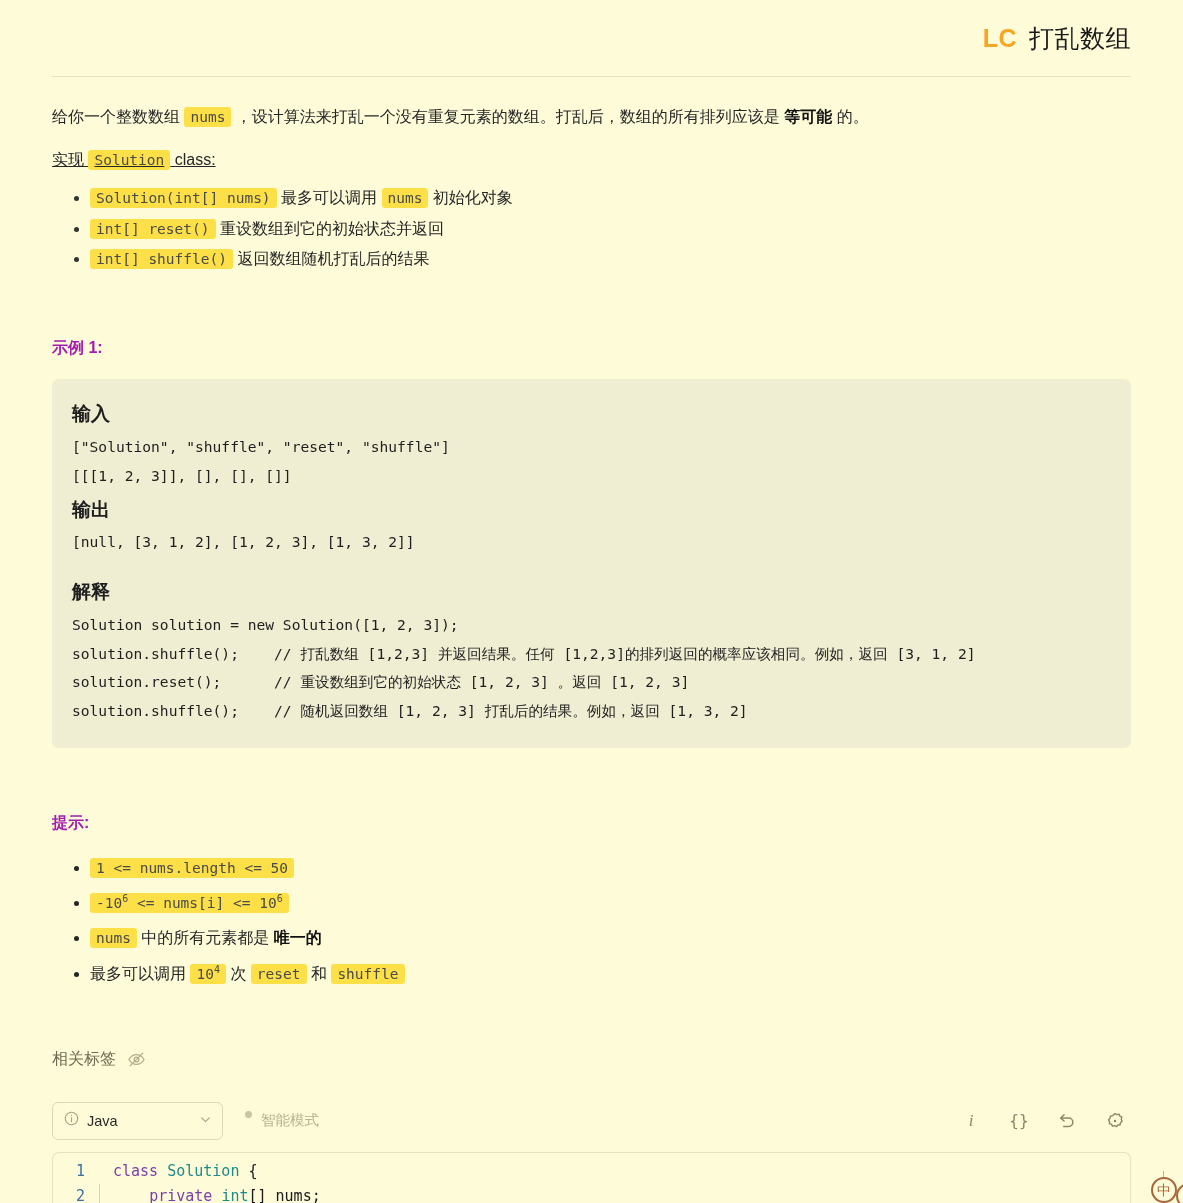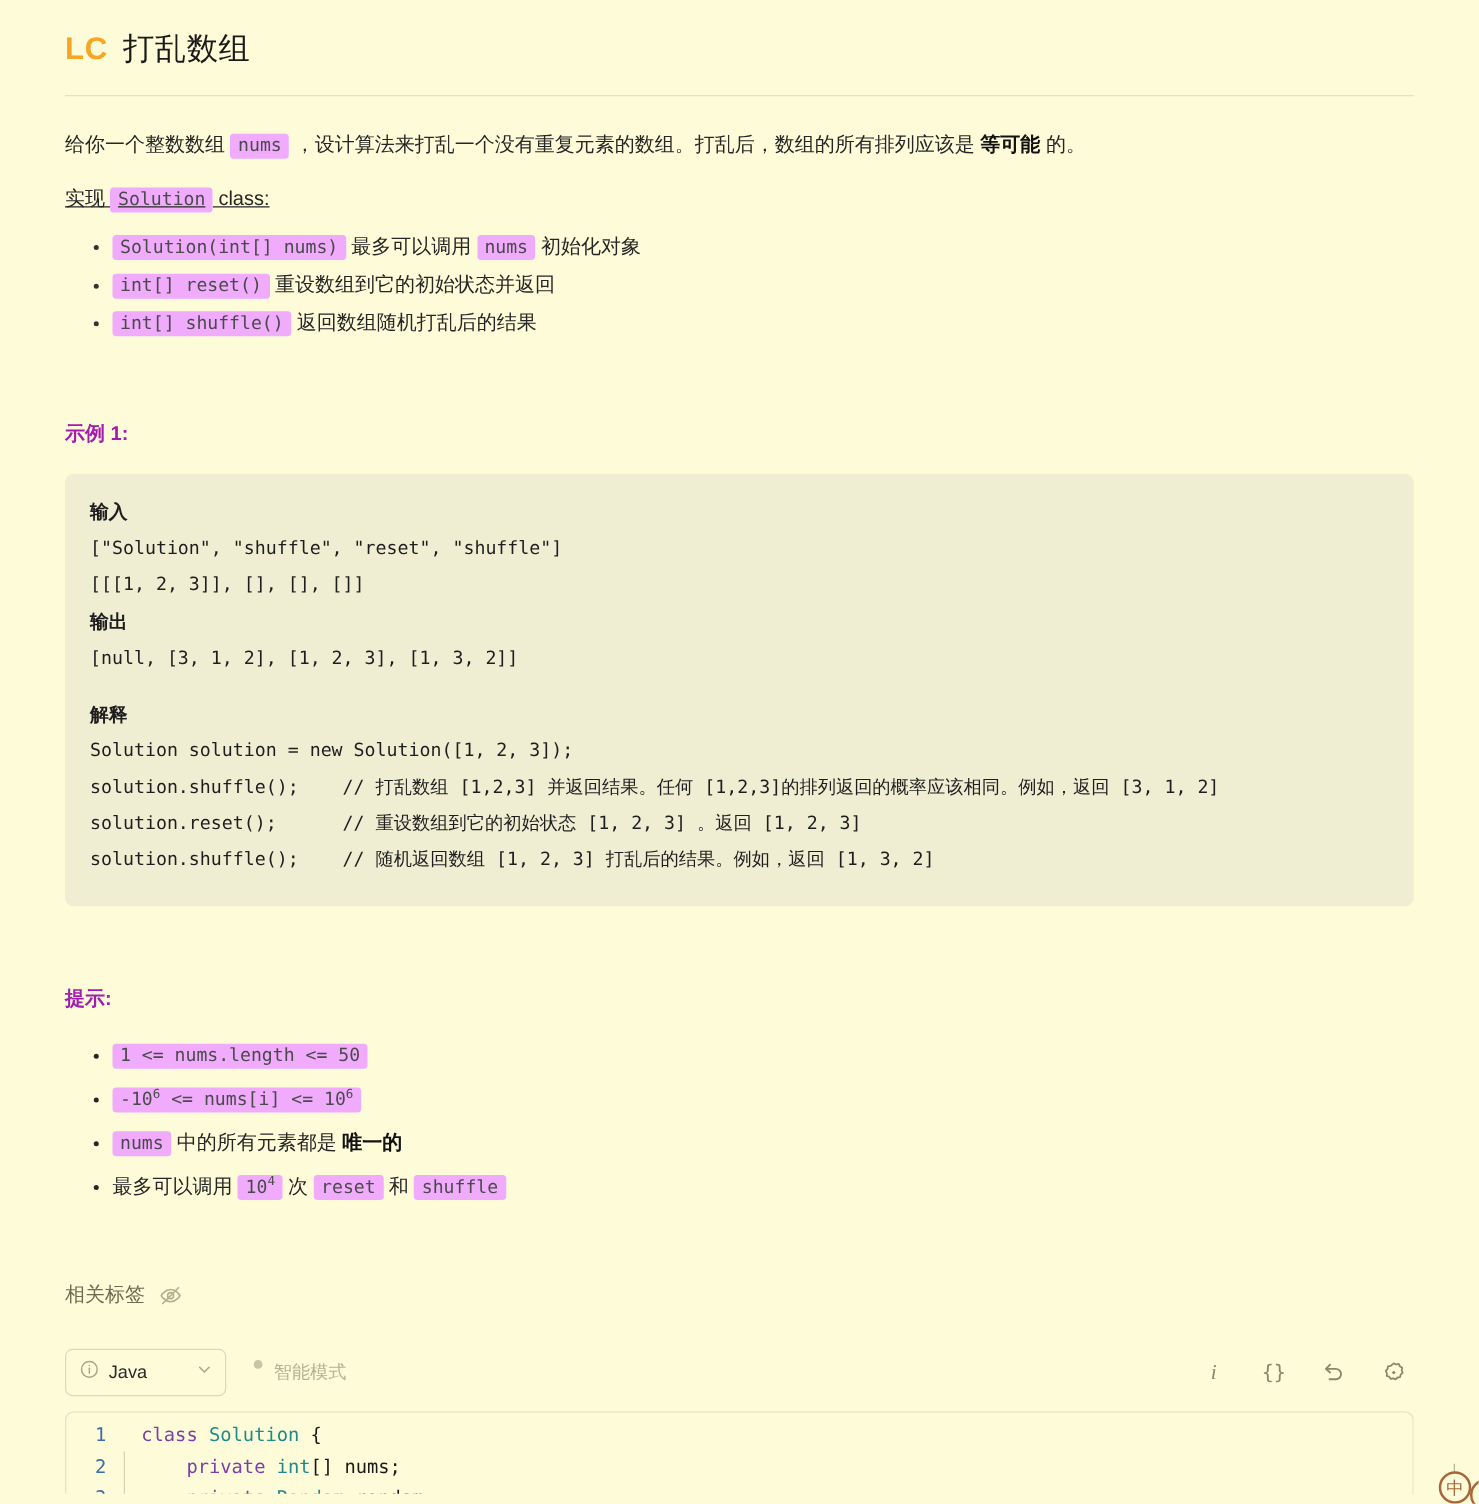--- a/index.html
+++ b/index.html
@@ -10,36 +10,36 @@
     background: #fdfbd8;
     font-family: "Liberation Sans", "DejaVu Sans", sans-serif;
     color: #1f1f1f;
     overflow: hidden;
     position: relative;
   }
   .page { width: 1183px; height: 1203px; position: relative; padding: 0 52px; }
 
   
   .header { padding-top: 22px; }
-  .title-row { display: flex; align-items: baseline; gap: 12px; }
+  .title-row { display: flex; align-items: baseline; gap: 12px; justify-content: flex-end; }
   .lc-logo {
     font-size: 25px; font-weight: 700; letter-spacing: .5px;
     color: #f5a623;
     font-family: "Liberation Sans", sans-serif;
   }
   .title-text { font-size: 25px; font-weight: 500; color: #1a1a1a; letter-spacing: .5px; }
   .header-rule { margin-top: 21px; height: 1px; background: #e6e2bb; width: 100%; }
 
   
   .prose { padding-top: 20px; font-size: 16px; line-height: 1.62; color: #262626; }
   .prose p { margin: 0 0 0 0; padding: 7px 0; }
   .prose p.tight { padding: 10px 0 4px 0; text-decoration: underline; }
   code.inline {
     font-family: "DejaVu Sans Mono", "Liberation Mono", monospace;
-    background: #f0abfc;
+    background: #fde047;
     color: #4a4a4a;
     font-size: 14.5px;
     padding: 2px 6px;
     border-radius: 3px;
     white-space: nowrap;
   }
   b, strong { font-weight: 700; color: #111; }
 
   ul.bullets { margin: 6px 0 0 0; padding-left: 38px; list-style: disc; }
   ul.bullets li { padding: 3px 0; font-size: 16px; line-height: 1.55; }
@@ -56,41 +56,41 @@
     background: #efedd2;
     border-radius: 7px;
     padding: 16px 20px 22px 20px;
     font-family: "DejaVu Sans Mono", "Liberation Mono", monospace;
     font-size: 14.6px;
     line-height: 1.98;
     color: #1e1e1e;
     white-space: pre-wrap;
     word-break: break-word;
   }
-  .example-block .lbl { font-family: "Liberation Sans", sans-serif; font-weight: 700; font-size: 15px; }
+  .example-block .lbl { font-family: "Liberation Sans", sans-serif; font-weight: 700; font-size: 19px; }
   .example-block .gap { display: block; height: 16px; }
 
   
   ul.hints { margin: 14px 0 0 0; padding-left: 38px; list-style: disc; }
   ul.hints li { padding: 4px 0; font-size: 16px; line-height: 1.7; }
   sup { font-size: 10px; vertical-align: super; line-height: 0; }
 
   
   .tags-row { margin-top: 58px; display: flex; align-items: center; gap: 11px; }
   .tags-label { font-size: 16px; color: #6e6b52; }
   .eye-off { width: 19px; height: 19px; display: block; }
 
   
   .editor-toolbar {
     margin-top: 32px;
     display: flex; align-items: center;
     height: 38px;
   }
   .lang-select {
-    width: 129px; height: 38px;
+    width: 171px; height: 38px;
     border: 1px solid #ded9b8;
     border-radius: 6px;
     background: #fdfbd8;
     display: flex; align-items: center;
     padding: 0 10px 0 11px;
     gap: 8px;
     cursor: pointer;
   }
   .info-circle { width: 15px; height: 15px; flex: 0 0 15px; }
   .lang-name { font-size: 14.5px; color: #2a2a2a; flex: 1; }

